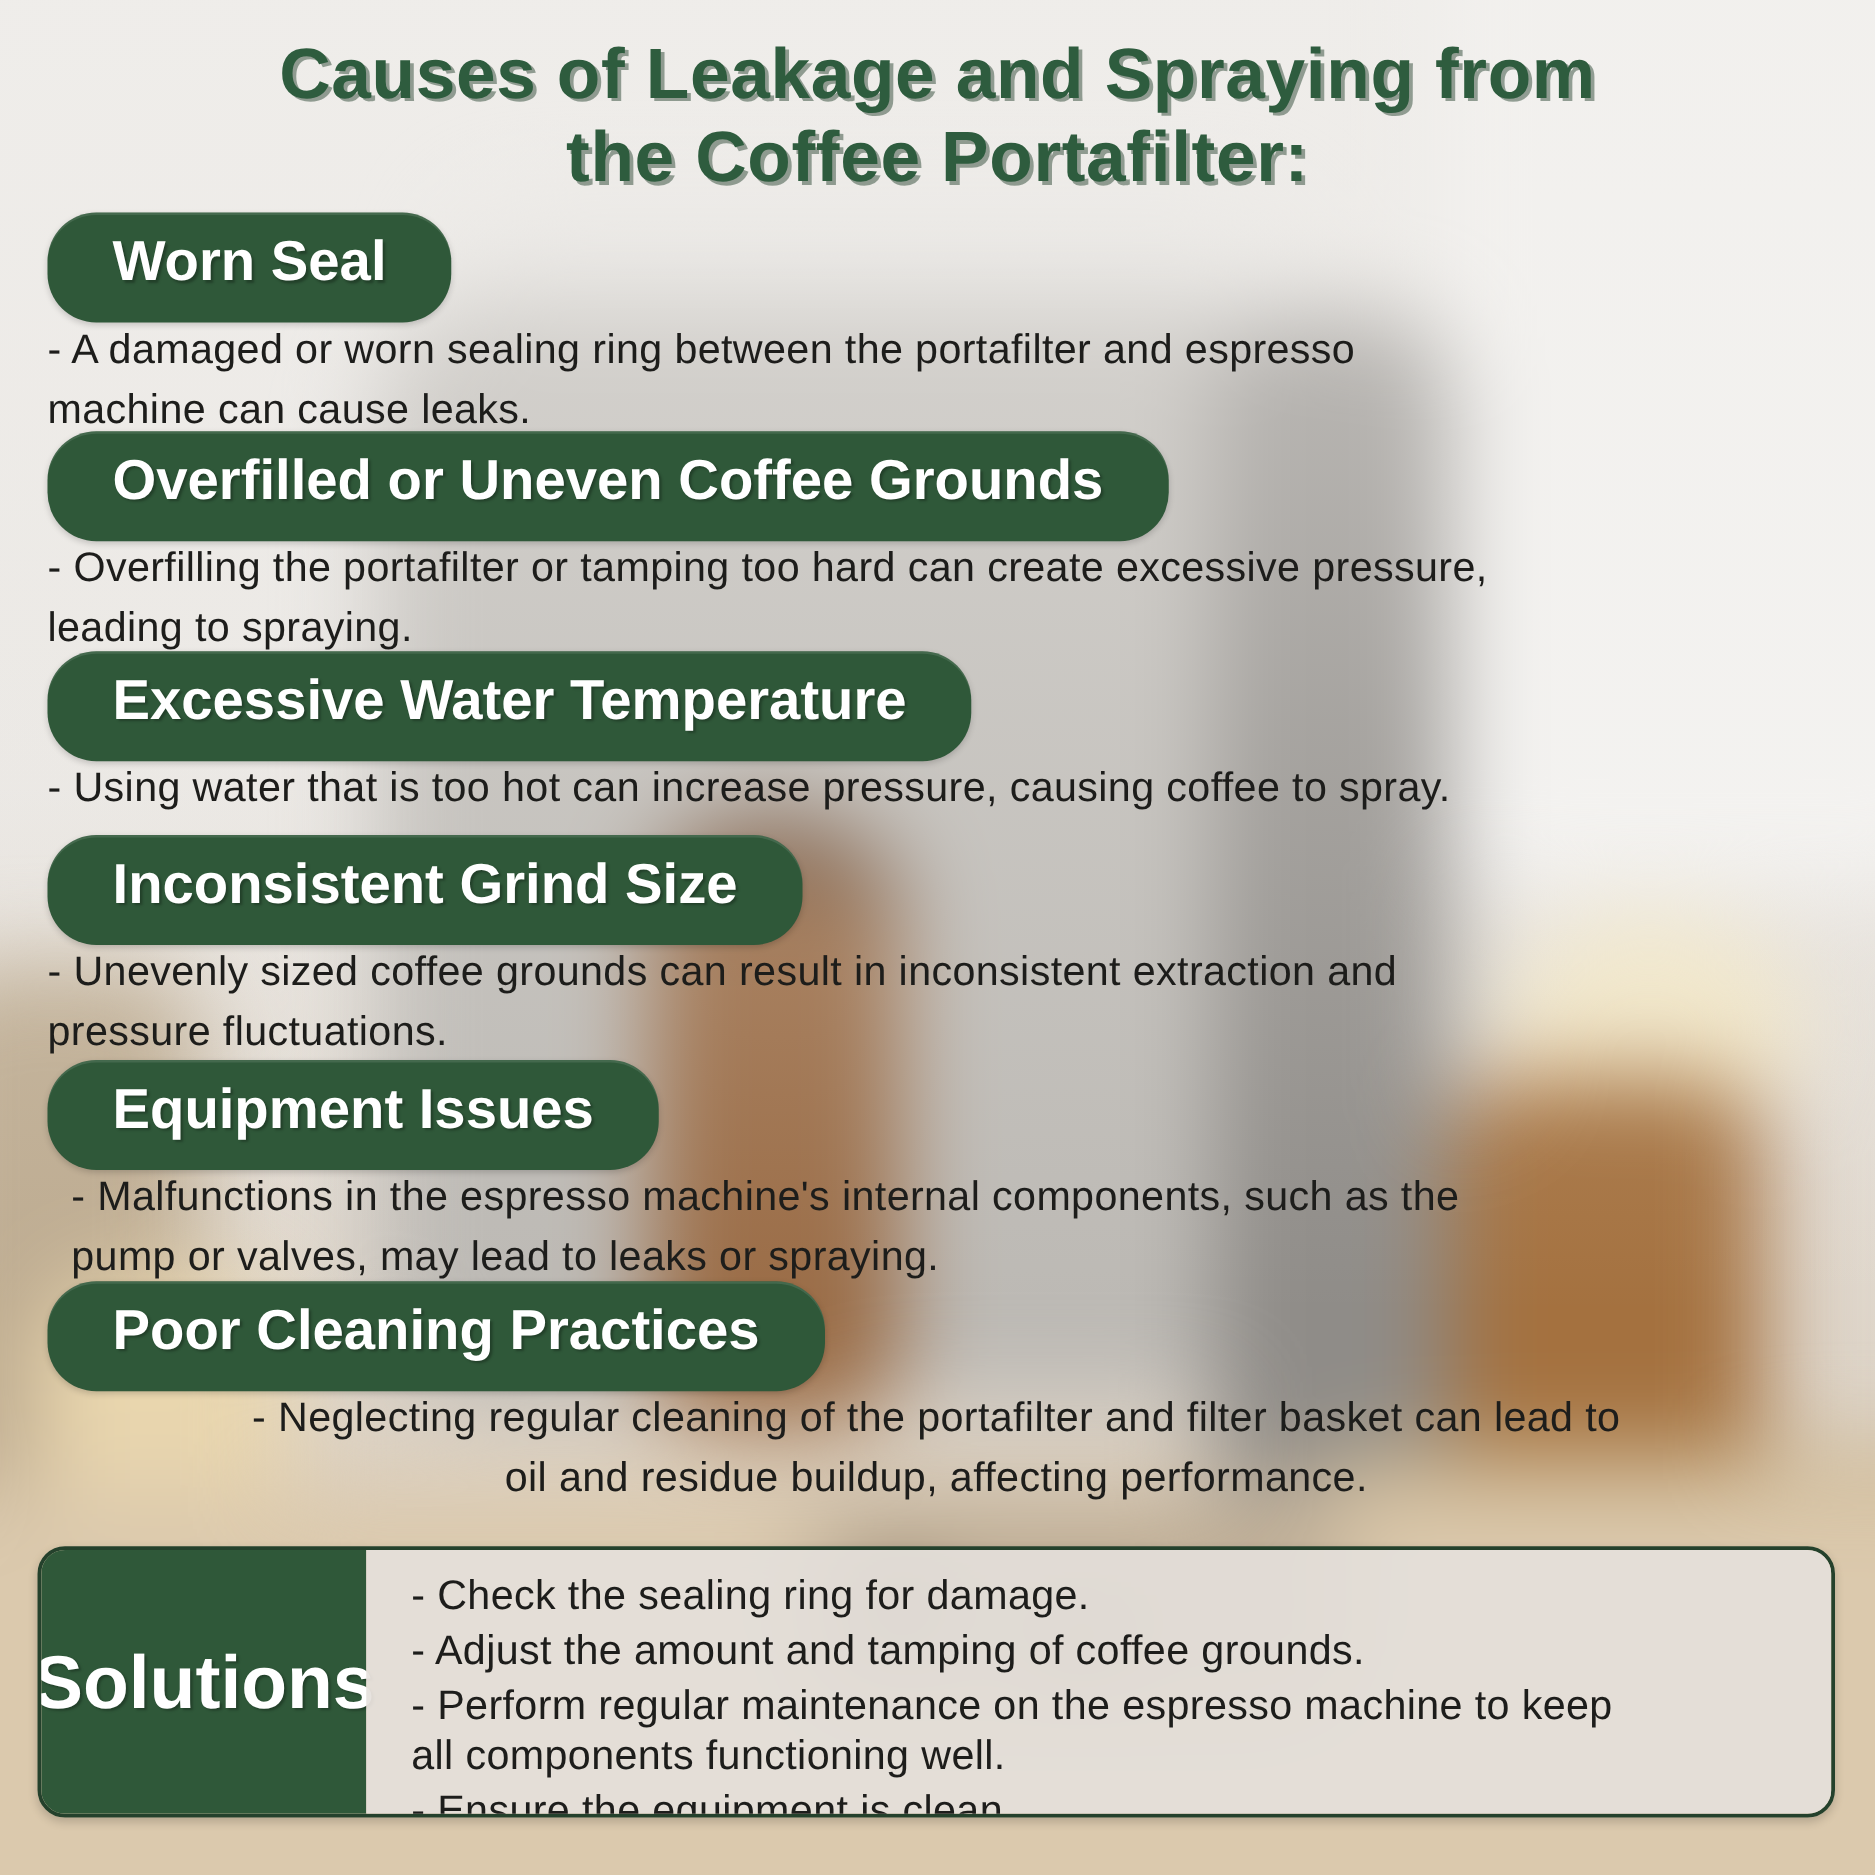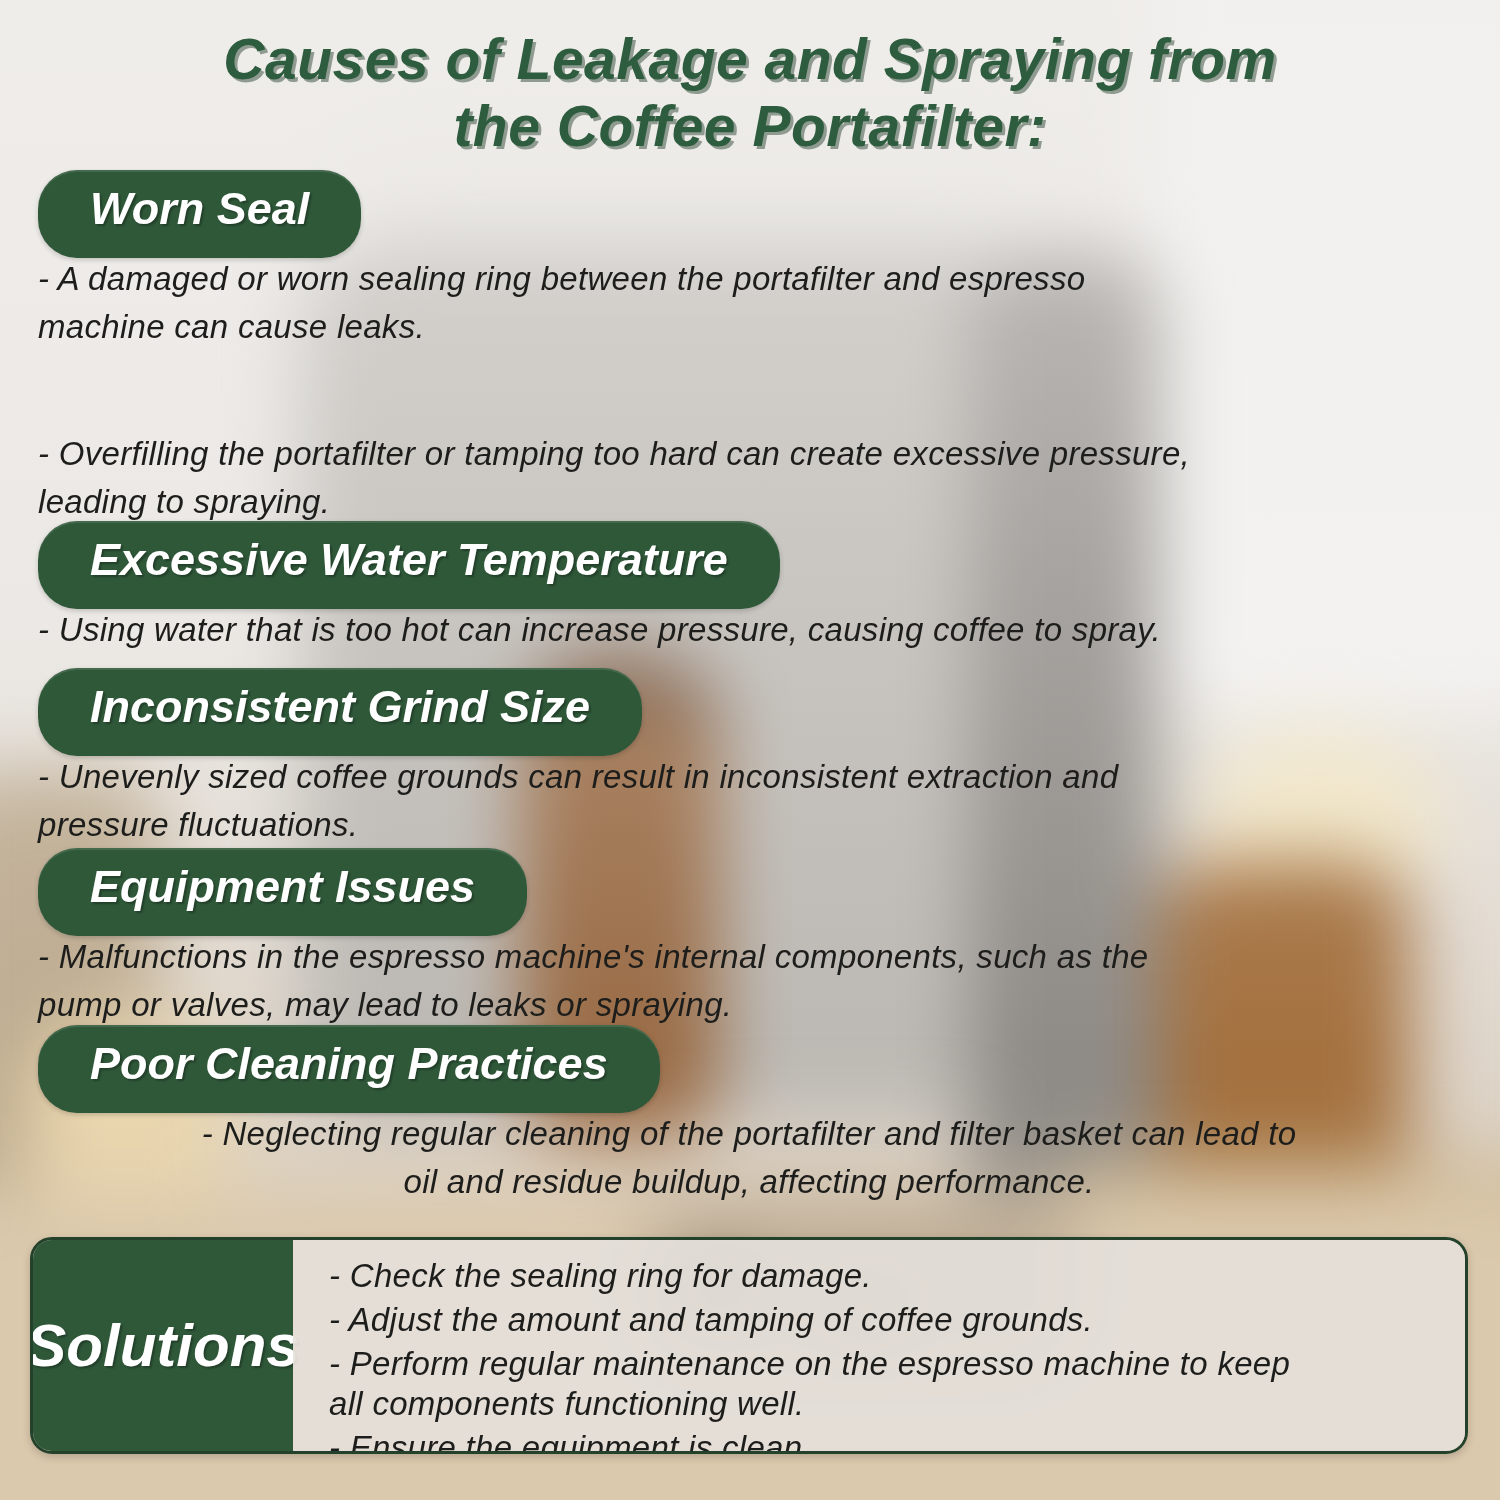--- a/index.html
+++ b/index.html
@@ -34,21 +34,21 @@
   .b-right-cream{left:1290px;top:820px;width:240px;height:180px;background:#f2e7c7;border-radius:50%;}
   .b-right-drink{left:1250px;top:950px;width:250px;height:400px;background:#a4713f;}
   .b-board-right{left:1130px;top:1250px;width:580px;height:280px;background:#c9b28b;}
   .b-table{left:-80px;top:1280px;width:1760px;height:440px;background:#dbc9ad;}
   .b-shadow-mid{left:730px;top:1290px;width:440px;height:170px;background:#bfae96;}
   .b-bean1{left:780px;top:1360px;width:60px;height:36px;background:#57432e;border-radius:50%;}
   .b-bean2{left:930px;top:1390px;width:50px;height:30px;background:#57432e;border-radius:50%;}
   .veil{position:absolute;inset:0;
     background:linear-gradient(180deg,rgba(240,238,235,0.6) 0%,rgba(240,238,235,0.25) 38%,rgba(236,228,216,0) 70%);}
   
-  .content{position:absolute;inset:0;font-style:italic;}
+  .content{position:absolute;inset:0;}
   .title{
     position:absolute;top:26px;left:0;width:100%;
     text-align:center;
     font-size:57px;font-weight:bold;line-height:1.18;
     color:var(--title-green);
     text-shadow:3px 3px 0 rgba(27,55,36,0.45);
     white-space:pre-line;
     letter-spacing:0.5px;
   }
   .pill{
@@ -67,21 +67,21 @@
     position:absolute;left:38px;right:40px;
     font-size:33px;line-height:48px;
     color:var(--body-ink);
     white-space:pre-line;
     letter-spacing:0.3px;
   }
   .p1{top:170px;} .t1{top:255px;}
   .p2{top:345px;} .t2{top:430px;}
   .p3{top:521px;} .t3{top:606px;}
   .p4{top:668px;} .t4{top:753px;}
-  .p5{top:848px;} .t5{top:933px;}
+  .p5{top:848px;} .t5{top:933px;margin-left:19px;}
   .p6{top:1025px;}.t6{top:1110px;text-align:center;}
   .solutions{
     position:absolute;left:30px;right:32px;top:1237px;height:217px;
     display:flex;
     border:3px solid var(--box-border);
     border-radius:22px;
     overflow:hidden;
     box-shadow:0 3px 8px rgba(0,0,0,0.18);
   }
   .sol-left{
@@ -134,20 +134,21 @@
 
   <div class="content">
 
     <h1 class="title">Causes of Leakage and Spraying from
 the Coffee Portafilter:</h1>
 
     <div class="pill p1">Worn Seal</div>
     <p class="body-text t1">- A damaged or worn sealing ring between the portafilter and espresso
 machine can cause leaks.</p>
 
+    <div class="pill p2">Overfilled or Uneven Coffee Grounds</div>
     <p class="body-text t2">- Overfilling the portafilter or tamping too hard can create excessive pressure,
 leading to spraying.</p>
 
     <div class="pill p3">Excessive Water Temperature</div>
     <p class="body-text t3">- Using water that is too hot can increase pressure, causing coffee to spray.</p>
 
     <div class="pill p4">Inconsistent Grind Size</div>
     <p class="body-text t4">- Unevenly sized coffee grounds can result in inconsistent extraction and
 pressure fluctuations.</p>
 

